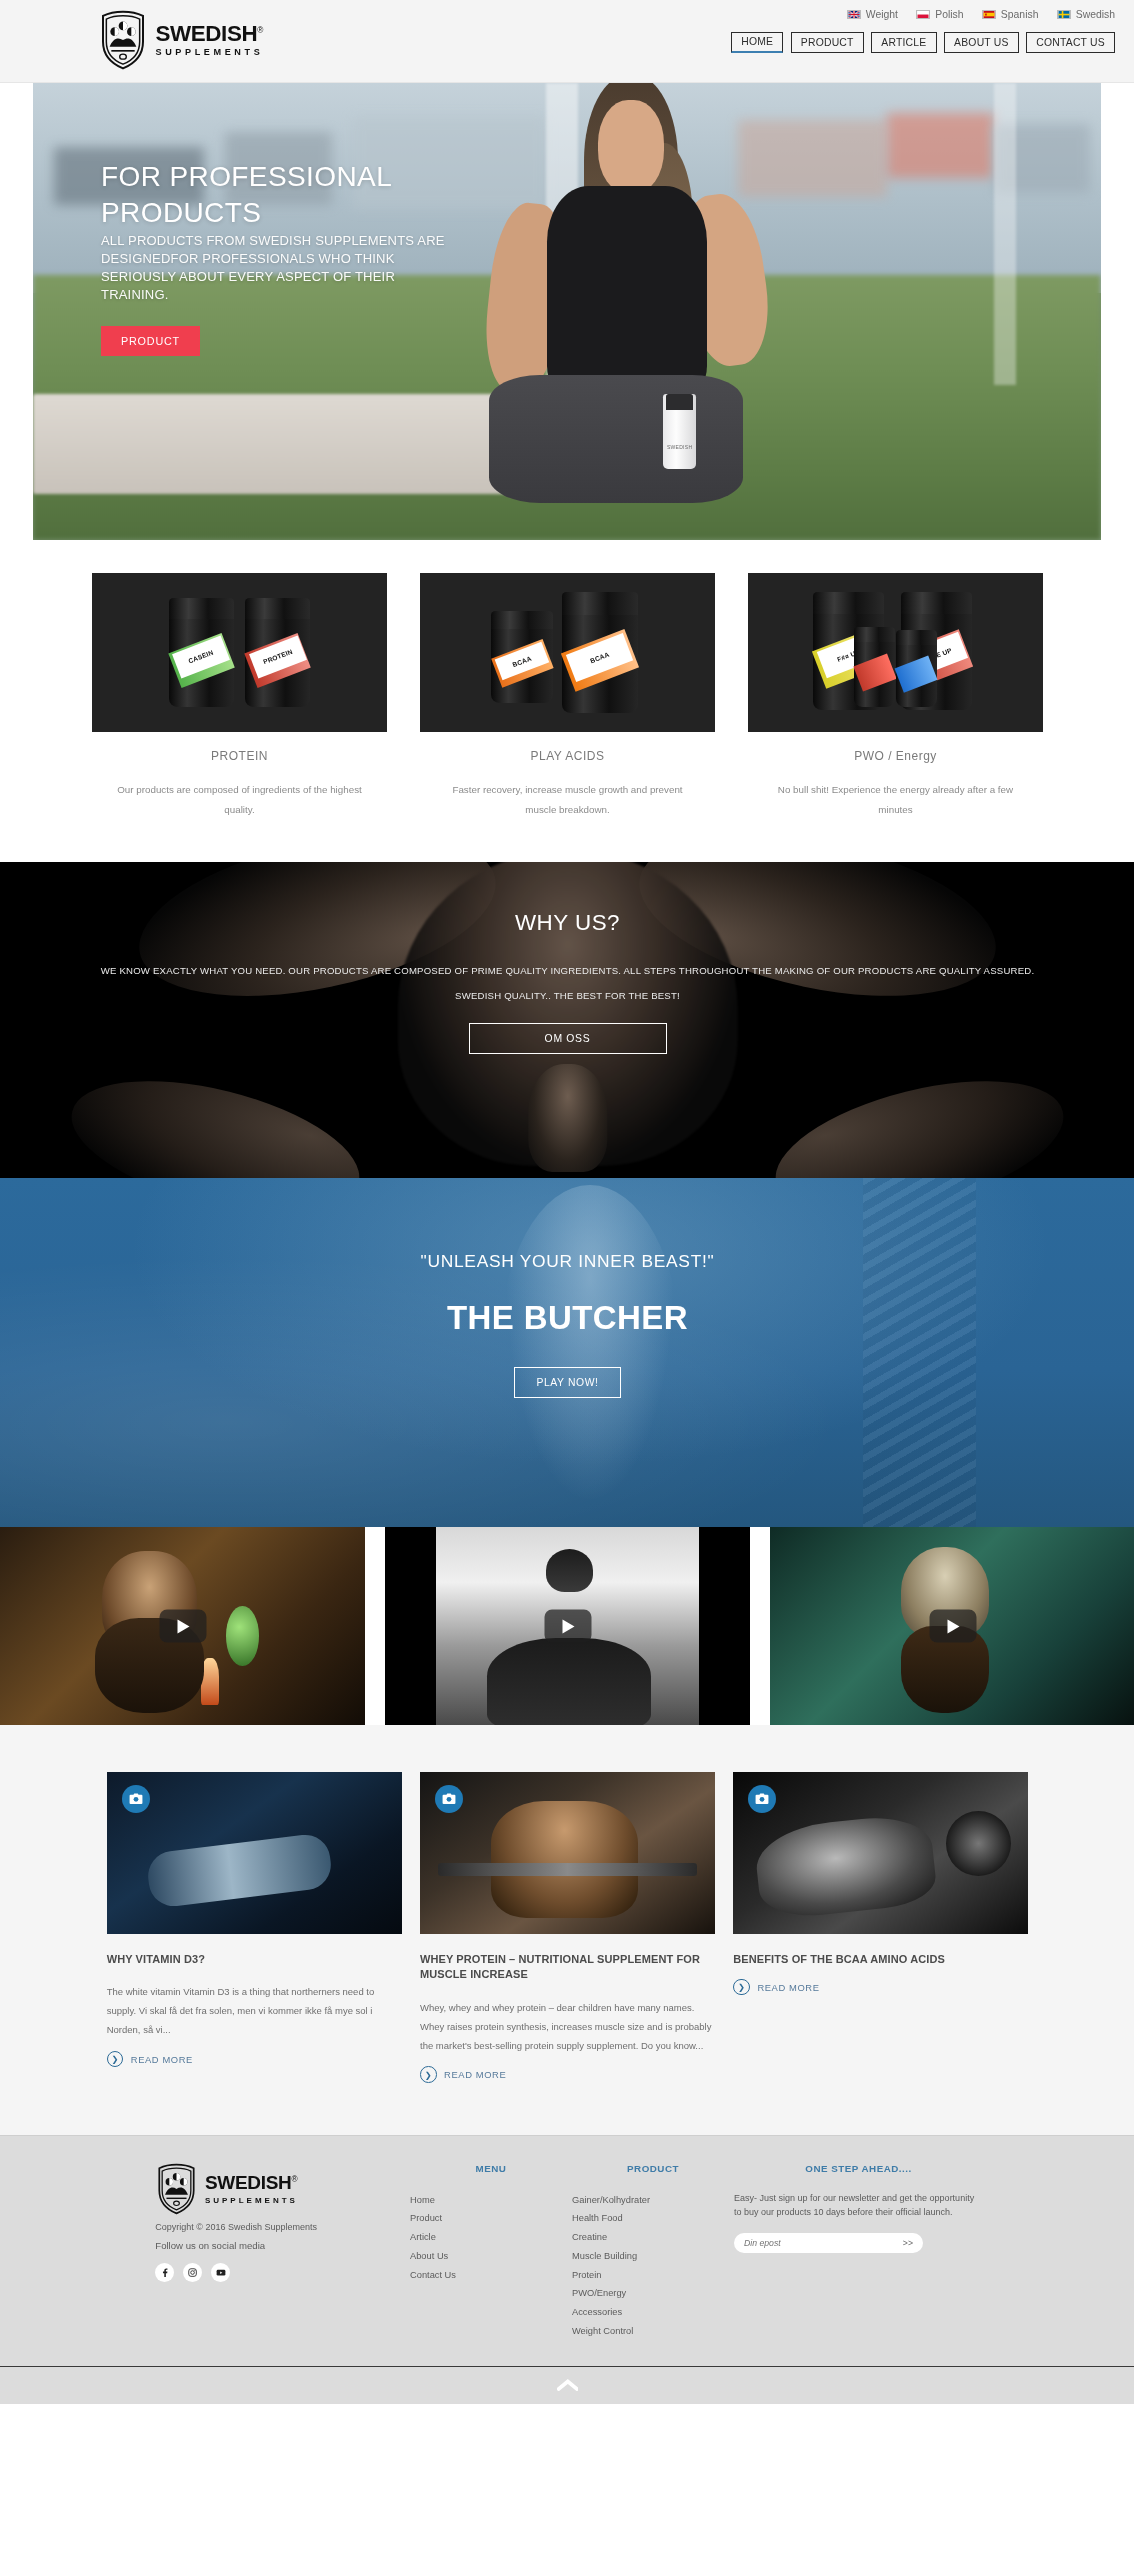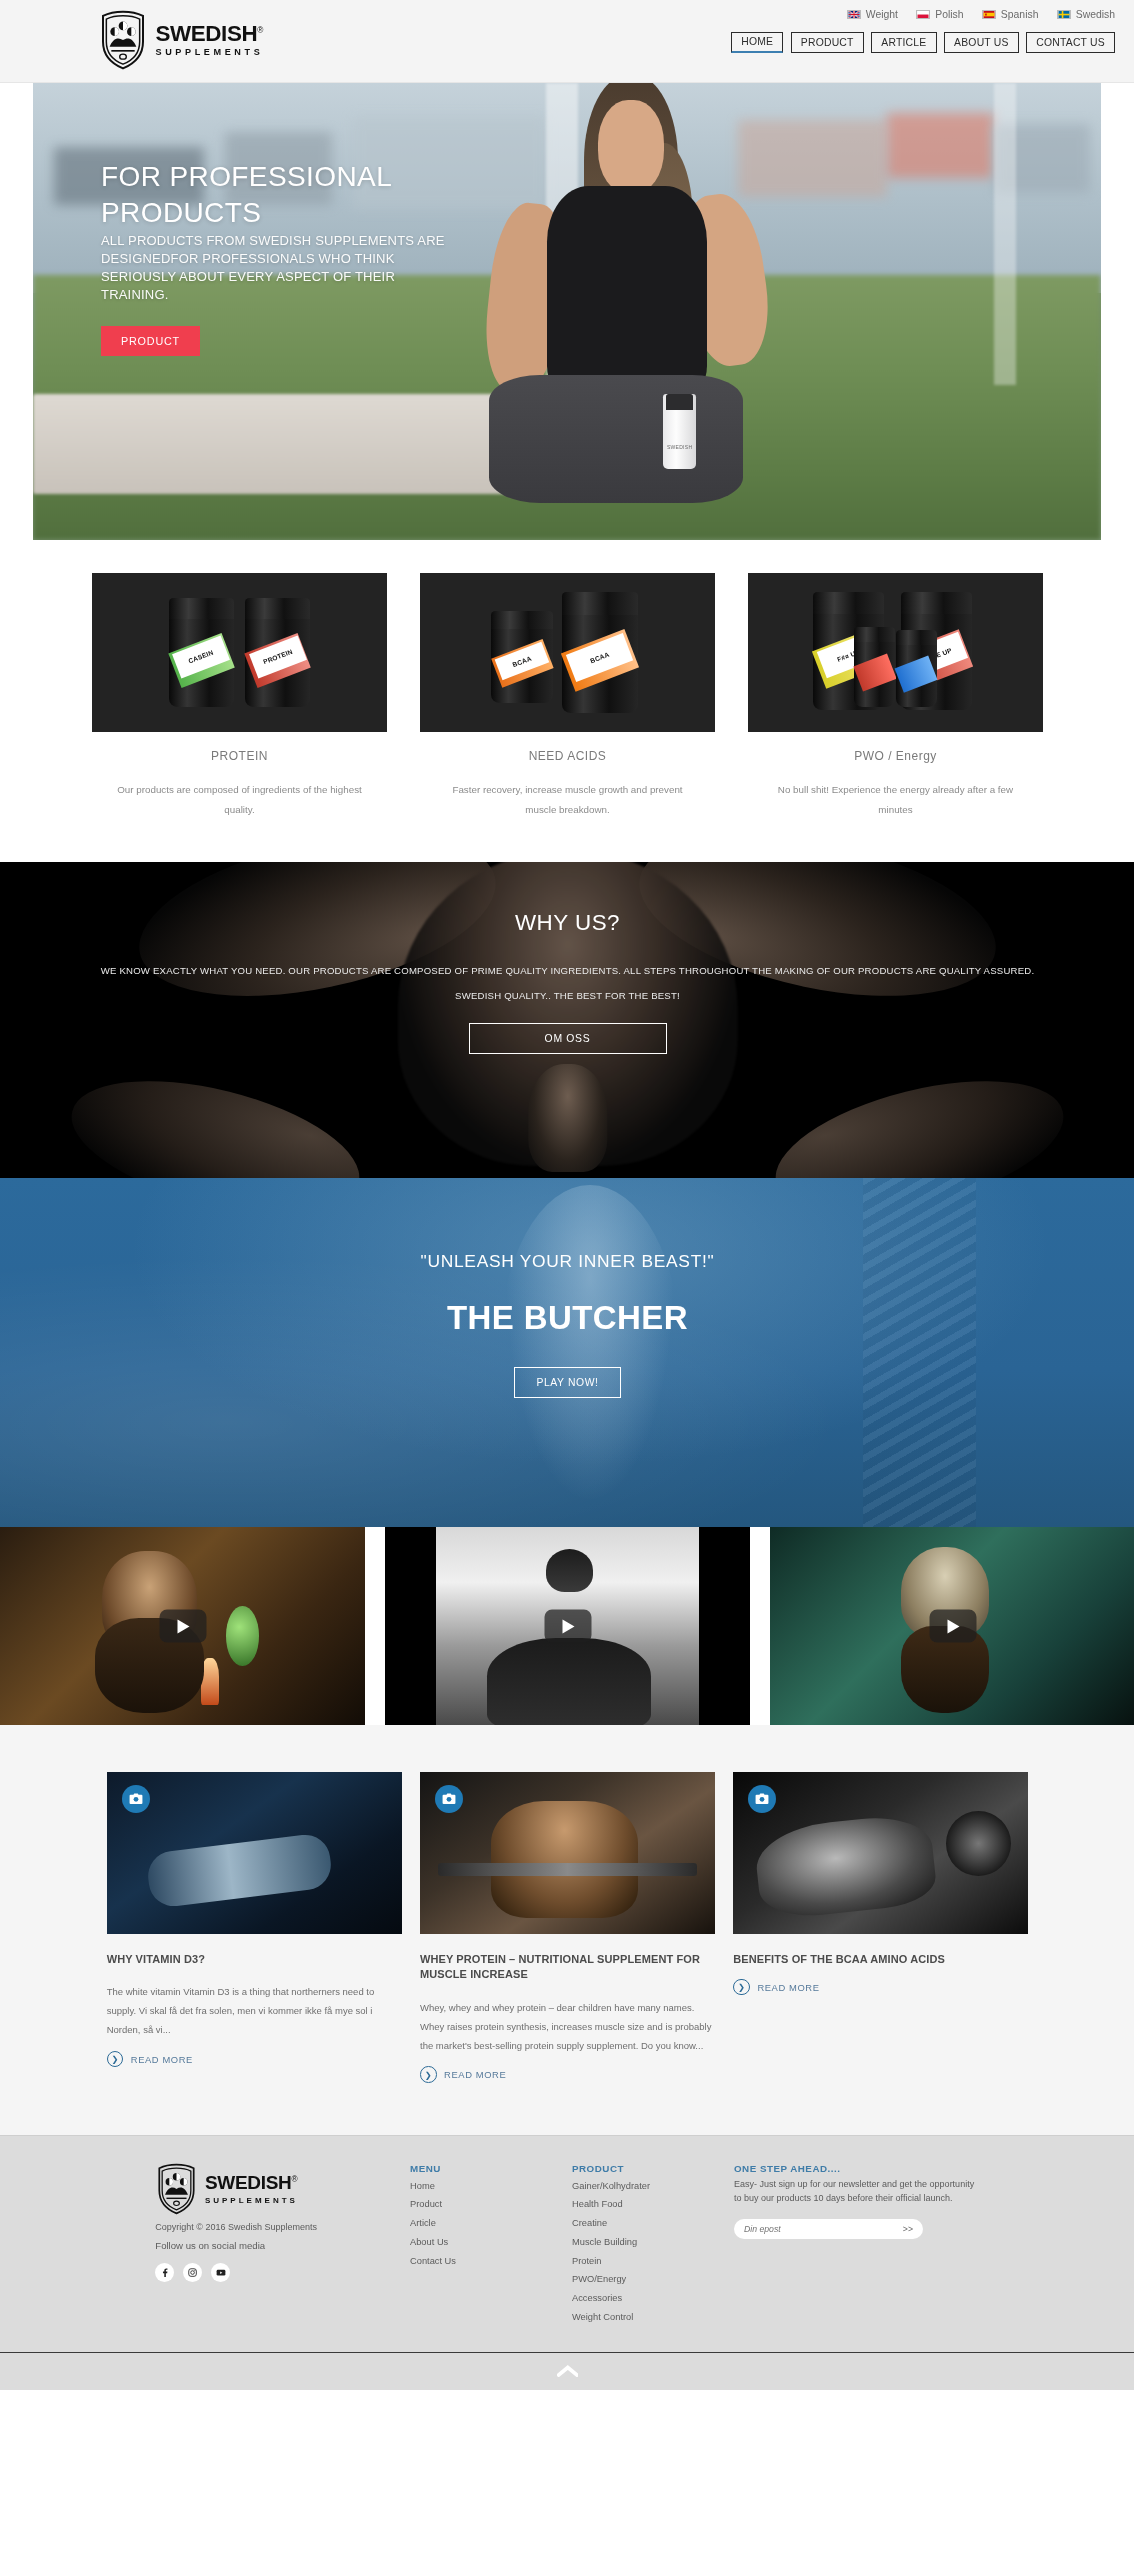--- a/index.html
+++ b/index.html
@@ -383,21 +383,21 @@
   .f-copy { margin-top: 7.5px; font-size: 9px; color: #5c5c5c; }
   .f-follow { margin-top: 8.3px; font-size: 9.6px; color: #5c5c5c; }
   .socials { margin-top: 11.6px; display: flex; gap: 9.1px; }
   .social {
     width: 19px; height: 19px; border-radius: 50%; background: #fff;
     display: flex; align-items: center; justify-content: center;
     cursor: pointer; color: #222;
   }
   .fh {
     font-size: 9.8px; font-weight: bold; color: #3f7ca8;
-    letter-spacing: 0.5px; margin-bottom: 3px;
+    letter-spacing: 0.5px; margin-bottom: 17px; text-align: center;
   }
   .flink {
     font-size: 9.3px; color: #5c5c5c; line-height: 2.02; cursor: pointer;
   }
   .f-news-text {
     font-size: 9px; color: #5c5c5c; line-height: 1.62; margin-bottom: 13.3px;
   }
   .news-form {
     width: 189px; height: 20px; background: #fff; border-radius: 10px;
     display: flex; align-items: center; padding: 0 10px; justify-content: space-between;
@@ -554,21 +554,21 @@
         <div class="jar-band" style="background:linear-gradient(90deg,#e8701a,#ffb066);"></div>
         <div class="jar-label">BCAA</div>
       </div>
       <div class="jar" style="left:48%;top:12%;width:26%;height:76%;">
         <div class="jar-lid"></div>
           <div class="jar-body"></div>
         <div class="jar-band" style="background:linear-gradient(90deg,#f07a12,#ffc089);"></div>
         <div class="jar-label">BCAA</div>
       </div>
     </div>
-    <div class="cat-title">NEED ACIDS</div>
+    <div class="cat-title">PLAY ACIDS</div>
     <div class="cat-desc">Faster recovery, increase muscle growth and prevent muscle breakdown.</div>
   </div>
 
   <div class="cat-card">
     <div class="cat-img">
       <div class="jar" style="left:22%;top:12%;width:24%;height:74%;">
         <div class="jar-lid"></div>
           <div class="jar-body"></div>
         <div class="jar-band" style="background:linear-gradient(90deg,#d8cf2a,#f2e97a);"></div>
         <div class="jar-label">F#¤ UP</div>

